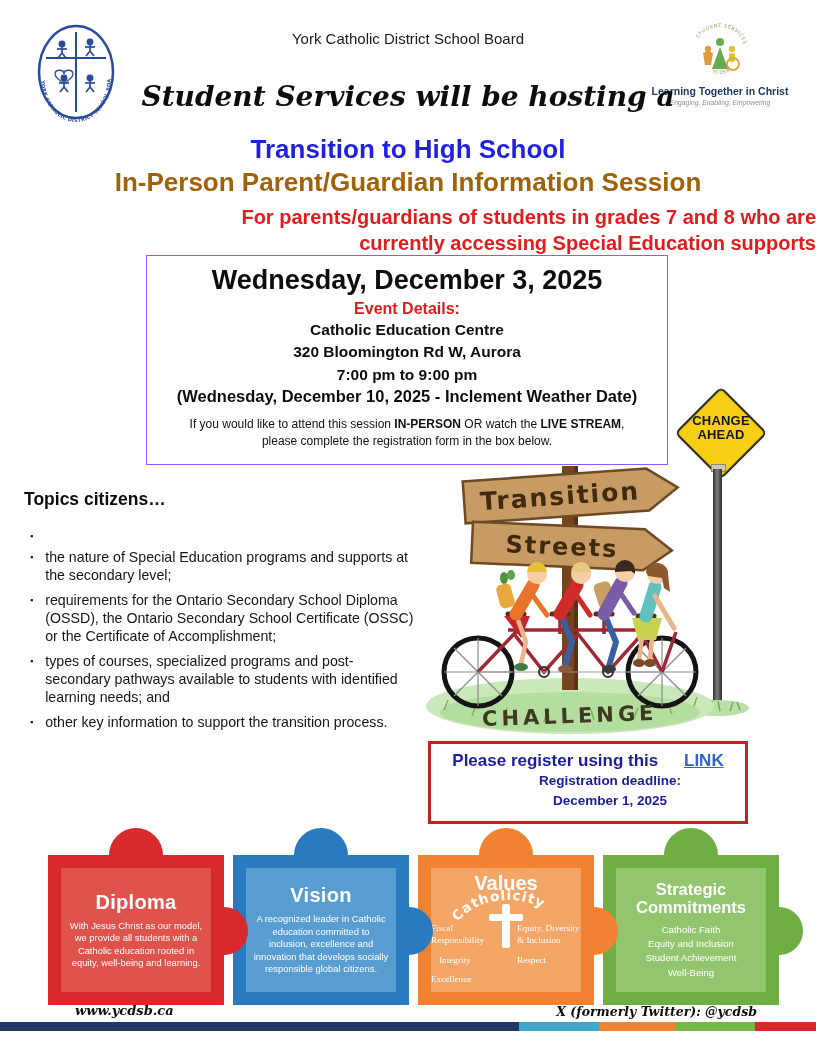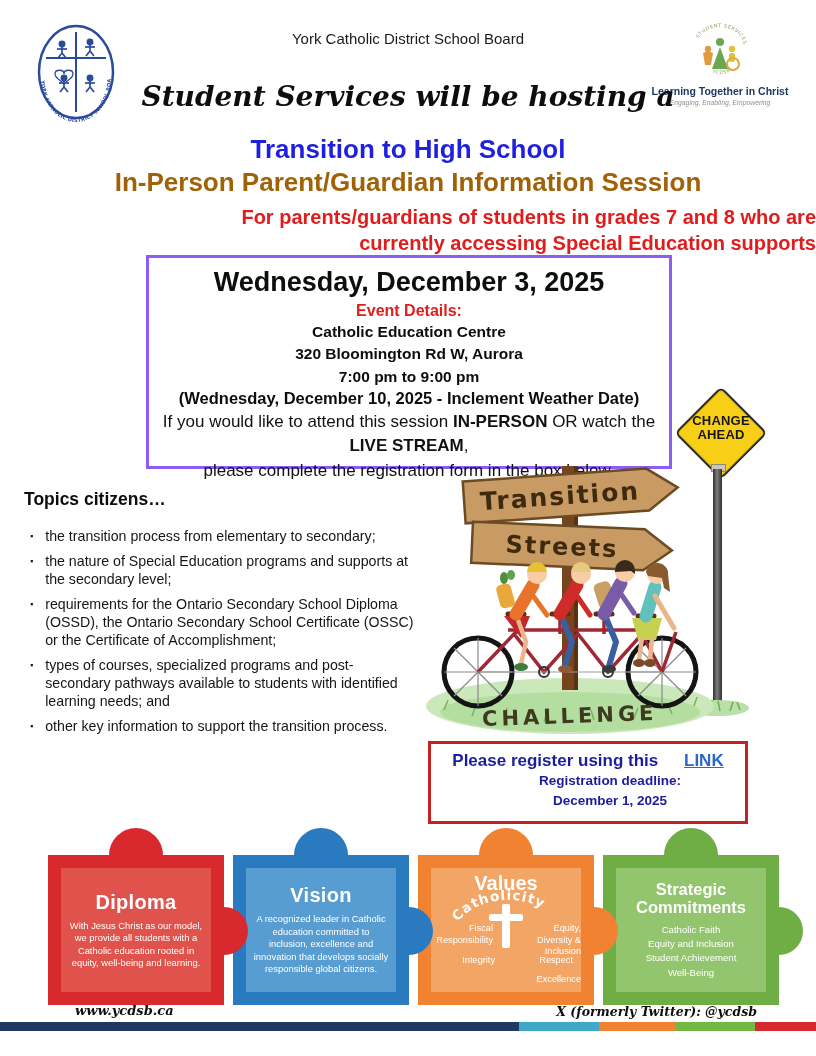--- a/index.html
+++ b/index.html
@@ -20,26 +20,26 @@
 
   .title1{position:absolute;top:134px;left:0;width:100%;text-align:center;
           font-size:26px;font-weight:bold;color:#1F1FE0;}
   .title2{position:absolute;top:167px;left:0;width:100%;text-align:center;
           font-size:26px;font-weight:bold;color:#a16207;}
   .subtitle{position:absolute;top:204px;left:0;width:100%;text-align:right;
             font-size:20px;font-weight:bold;color:#E01C1C;line-height:1.32;}
 
   
   .event-box{position:absolute;left:146px;top:255px;width:520px;height:199px;
-             border:3px solid #8b5cf6;text-align:center;padding-top:9px;background:#fff;}
+             border:1px solid #8b5cf6;text-align:center;padding-top:9px;background:#fff;}
   .ev-date{font-size:27px;font-weight:bold;color:#0d0d0d;}
   .ev-label{font-size:16px;font-weight:bold;color:#E01C1C;margin-top:4px;}
   .ev-line{font-size:15.5px;font-weight:bold;color:#0d0d0d;margin-top:2px;line-height:1.32;}
   .ev-weather{font-size:16.5px;font-weight:bold;color:#0d0d0d;margin-top:2px;}
-  .ev-note{font-size:17px;color:#111;margin-top:2px;line-height:1.42;}
+  .ev-note{font-size:12px;color:#111;margin-top:10px;line-height:1.42;}
   .ev-note b{font-weight:bold;}
 
   
   .diamond{position:absolute;left:688px;top:400px;width:62px;height:62px;
            background:#F6CF16;border:2.5px solid #2b2b2b;border-radius:6px;
            transform:rotate(45deg);box-shadow:0 0 0 1px #e5bd00 inset;}
   .diamond-label{position:absolute;left:681px;top:414px;width:80px;text-align:center;
            font-size:13px;font-weight:800;color:#161616;line-height:1.08;letter-spacing:.2px;}
   .pole{position:absolute;left:713px;top:469px;width:9px;height:240px;
         background:linear-gradient(90deg,#2f2f2f 0%,#7d7d7d 45%,#2f2f2f 100%);}
@@ -79,21 +79,21 @@
   .pc-title{font-size:20px;font-weight:bold;letter-spacing:.3px;}
   .pc-title-sm{font-size:16.5px;font-weight:bold;line-height:1.12;}
   .pc-body{font-size:9.4px;line-height:1.33;margin-top:6px;padding:0 7px;}
   .pc-lines{font-size:9.6px;line-height:1.5;margin-top:6px;}
   
   .values-inner{position:relative;display:block;}
   .v-title{position:absolute;top:4px;left:0;width:100%;text-align:center;font-size:20px;font-weight:bold;}
   .v-arc{position:absolute;top:22px;left:0;}
   .v-cross-v{position:absolute;left:71px;top:36px;width:8px;height:44px;background:#fff;border-radius:2px;}
   .v-cross-h{position:absolute;left:58px;top:46px;width:34px;height:7px;background:#fff;border-radius:2px;}
-  .v-lab{position:absolute;font-size:9.2px;line-height:1.25;text-align:right;}
+  .v-lab{position:absolute;font-size:9.2px;line-height:1.25;text-align:left;font-family:Liberation Serif, serif;}
   .v-l1{top:55px;left:0px;width:62px;}
   .v-l2{top:55px;left:86px;width:64px;}
   .v-l3{top:87px;left:8px;width:56px;}
   .v-l4{top:87px;left:86px;width:56px;}
   .v-l5{top:106px;left:0;width:100%;}
 
   
   .foot-web{position:absolute;left:75px;top:1003px;font-family:"DejaVu Serif",serif;
             font-weight:bold;font-style:italic;font-size:13px;color:#0d0d0d;}
   .foot-social{position:absolute;right:59px;top:1004px;font-family:"DejaVu Serif",serif;
@@ -206,21 +206,20 @@
         <path d="M36,21 l-2,-10"></path>
         <path d="M46,21 l3,-9"></path>
         <path d="M56,20 l-3,-8"></path>
     </g>
   </svg>
 
   <div class="topics-heading">Topics citizens…</div>
   <div class="topics-list">
     <div class="topic">
         <span class="bullet">▪</span>
-        <span class="txt">the transition process from elementary to secondary;</span>
       </div>
     <div class="topic">
         <span class="bullet">▪</span>
         <span class="txt">the nature of Special Education programs and supports at the secondary level;</span>
       </div>
     <div class="topic">
         <span class="bullet">▪</span>
         <span class="txt">requirements for the Ontario Secondary School Diploma (OSSD), the Ontario Secondary School Certificate (OSSC) or the Certificate of Accomplishment;</span>
       </div>
     <div class="topic">

